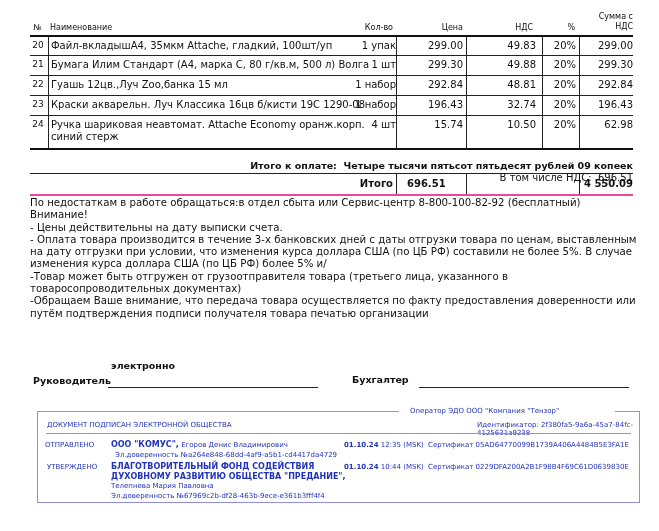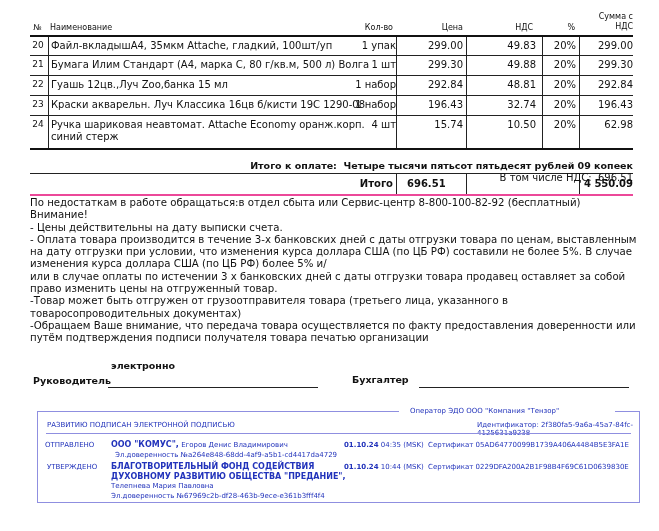--- a/index.html
+++ b/index.html
@@ -154,48 +154,47 @@
 <div class="incl">
   <span>В том числе НДС:</span>&nbsp;
   <span>696.51</span>
 </div>
 
 <div class="notes">
   <div>По недостаткам в работе обращаться:в отдел сбыта или Сервис-центр 8-800-100-82-92 (бесплатный)</div>
   <div>Внимание!</div>
   <div>- Цены действительны на дату выписки счета.</div>
   <div>- Оплата товара производится в течение 3-х банковских дней с даты отгрузки товара по ценам, выставленным на дату отгрузки при условии, что изменения курса доллара США (по ЦБ РФ) составили не более 5%. В случае изменения курса доллара США (по ЦБ РФ) более 5% и/</div>
-  <div>или в случае оплаты по истечении 3 х банковских дней с даты отгрузки товара продавец оставляет за собой право изменить цены на отгруженный товар.</div>
   <div>-Товар может быть отгружен от грузоотправителя товара (третьего лица, указанного в товаросопроводительных документах)</div>
   <div>-Обращаем Ваше внимание, что передача товара осуществляется по факту предоставления доверенности или путём подтверждения подписи получателя товара печатью организации</div>
 </div>
 
 <div class="sign" style="left:111px; top:360px;">электронно</div>
 <div class="sign" style="left:33px; top:375px;">Руководитель</div>
 <div class="line" style="left:108px; top:387px; width:210px;"></div>
 <div class="sign" style="left:352px; top:374px;">Бухгалтер</div>
 <div class="line" style="left:419px; top:387px; width:210px;"></div>
 
 <div class="stamp-top-left"></div>
 <div class="stamp-top-right"></div>
 <div class="abs" style="left:410px; top:407px; font-size:7px; color:#2233bb;">Оператор ЭДО ООО "Компания "Тензор"</div>
 <div class="stamp">
-  <div class="lbl" style="left:9px; top:10px;">РАЗВИТИЮ ПОДПИСАН ЭЛЕКТРОННОЙ ПОДПИСЬЮ</div>
+  <div class="lbl" style="left:9px; top:10px;">ДОКУМЕНТ ПОДПИСАН ЭЛЕКТРОННОЙ ОБЩЕСТВА</div>
   <div class="lbl" style="left:439px; top:10px;">Идентификатор: 2f380fa5-9a6a-45a7-84fc-4125631a9238</div>
   <div class="divider" style="left:8px; right:8px; top:22px;"></div>
 
   <div class="lbl" style="left:7px; top:30px;">ОТПРАВЛЕНО</div>
   <div class="lbl" style="left:73px; top:29px;">
     <span class="b" style="font-size:8px">ООО "КОМУС",</span>
     <span>Егоров Денис Владимирович</span>
   </div>
   <div class="lbl" style="left:77px; top:40px;text-align:right;">Эл.доверенность №a264e848-68dd-4af9-a5b1-cd4417da4729</div>
   <div class="lbl" style="left:306px; top:30px;">
     <span class="b">01.10.24</span>
-    <span>04:35 (MSK)</span>
+    <span>12:35 (MSK)</span>
   </div>
   <div class="lbl" style="left:390px; top:30px;">Сертификат 05AD64770099B1739A406A4484B5E3FA1E</div>
 
   <div class="lbl" style="left:9px; top:52px;">УТВЕРЖДЕНО</div>
   <div class="lbl b" style="left:73px; top:51px; font-size:8px;">БЛАГОТВОРИТЕЛЬНЫЙ ФОНД СОДЕЙСТВИЯ</div>
   <div class="lbl b" style="left:73px; top:61px; font-size:8px;">ДУХОВНОМУ РАЗВИТИЮ ОБЩЕСТВА "ПРЕДАНИЕ",</div>
   <div class="lbl" style="left:73px; top:71px;">Телепнева Мария Павловна</div>
   <div class="lbl" style="left:73px; top:81px;">Эл.доверенность №67969c2b-df28-463b-9ece-e361b3fff4f4</div>
   <div class="lbl" style="left:306px; top:52px;">
     <span class="b">01.10.24</span>

